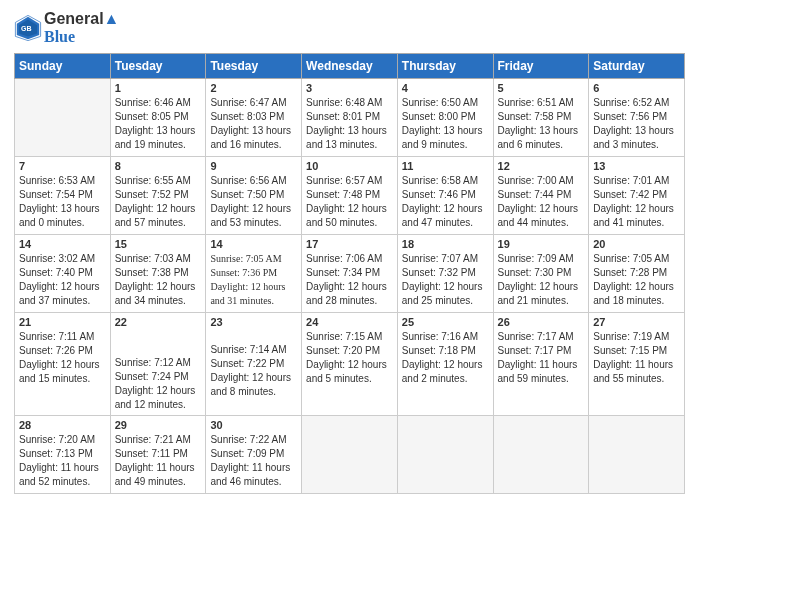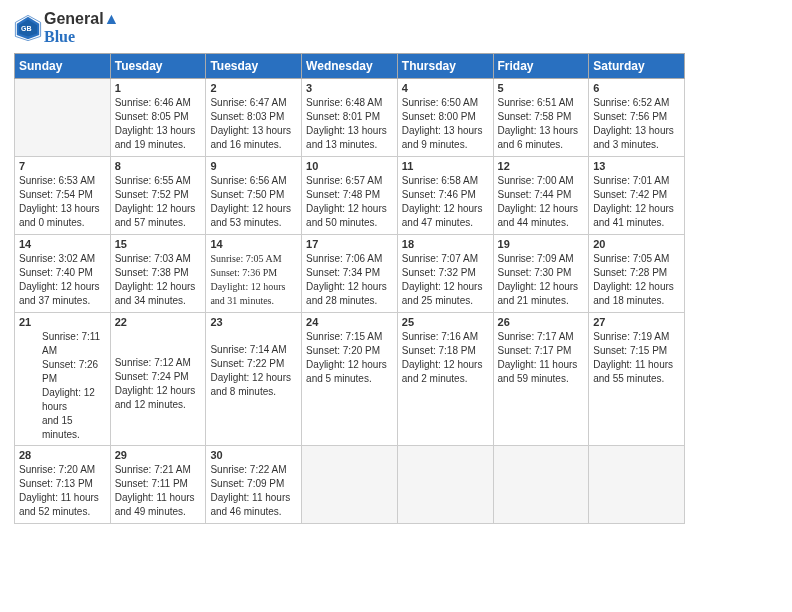--- a/index.html
+++ b/index.html
@@ -261,21 +261,21 @@
             <span class="day-num">20</span>
             <div class="day-info" style="white-space: pre-line;">Sunrise: 7:05 AM
 Sunset: 7:28 PM
 Daylight: 12 hours
 and 18 minutes.</div>
           </td>
         </tr>
         <tr>
           <td>
             <span class="day-num">21</span>
-            <div class="day-info" style="white-space: pre-line; margin-left: 23px;">Sunrise: 7:11 AM
+            <div class="day-info" style="white-space: pre-line;">Sunrise: 7:11 AM
 Sunset: 7:26 PM
 Daylight: 12 hours
 and 15 minutes.</div>
           </td>
           <td>
             <span class="day-num">22</span>
             <div class="day-info" style="white-space: pre-line; margin-top: 28px;">Sunrise: 7:12 AM
 Sunset: 7:24 PM
 Daylight: 12 hours
 and 12 minutes.</div>

